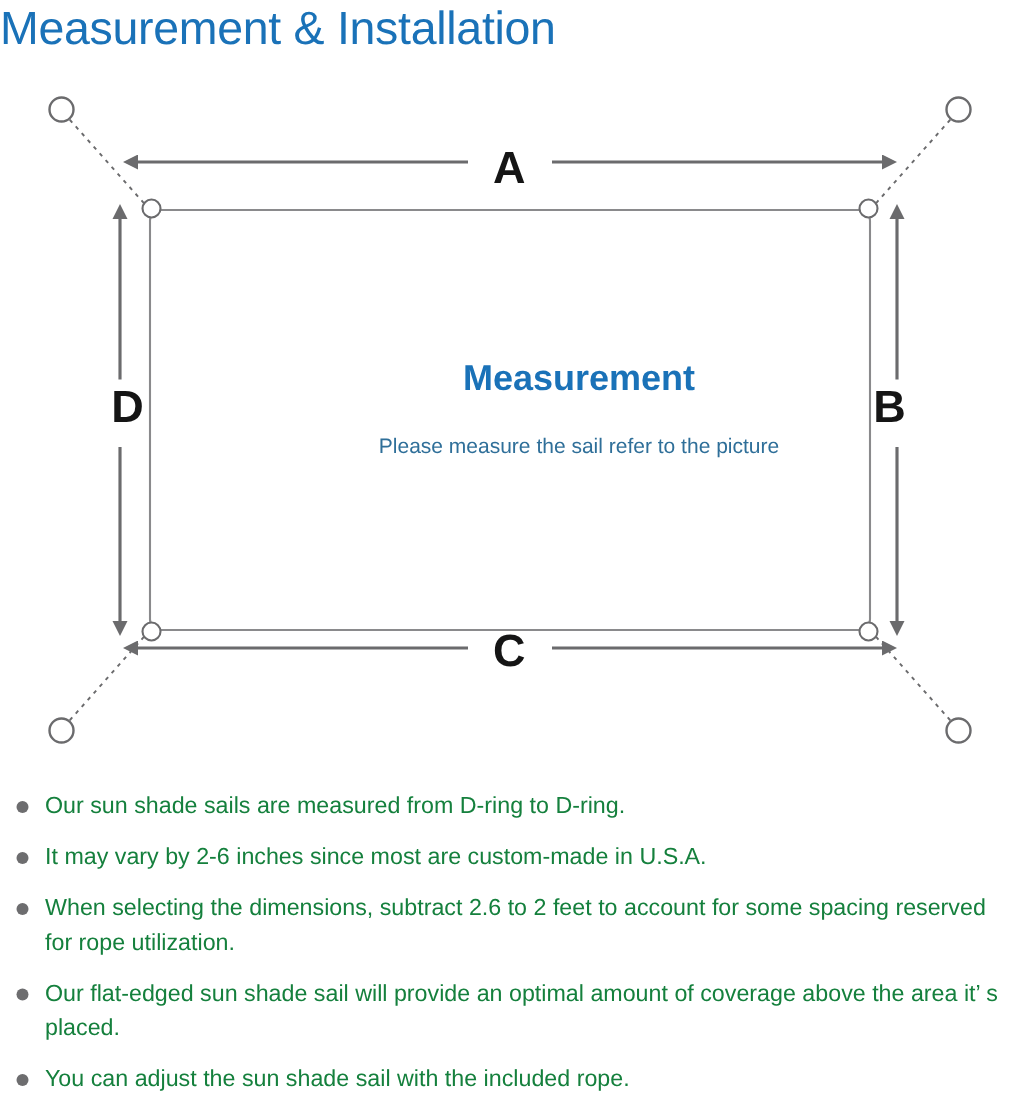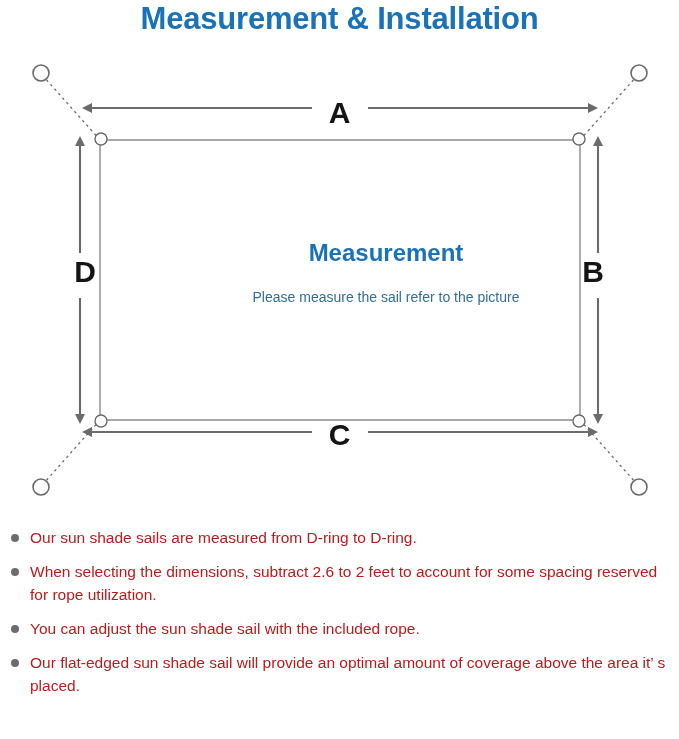--- a/index.html
+++ b/index.html
@@ -14,23 +14,22 @@
     font-family: "Liberation Sans", sans-serif;
     overflow: hidden;
   }
 
   
   #page-title {
     position: absolute;
     top: 0px;
     left: 0;
     width: 679px;
-    text-align: center;
     font-size: 31px;
-    font-weight: bold;
+    font-weight: normal;
     color: #1a72b8;
     letter-spacing: -0.2px;
     line-height: 38px;
   }
 
   
   #diagram {
     position: absolute;
     top: 48px;
     left: 0;
@@ -83,21 +82,21 @@
     top: 526px;
     left: 0;
     width: 679px;
   }
   .note-item {
     position: relative;
     padding-left: 30px;
     margin-bottom: 11px;
     font-size: 15.5px;
     line-height: 23px;
-    color: #b91c1c;
+    color: #15803d;
   }
   .note-bullet {
     position: absolute;
     left: 11px;
     top: 8px;
     width: 8px;
     height: 8px;
     border-radius: 50%;
     background: #6d6d6f;
   }
@@ -170,29 +169,33 @@
   <div class="dim-label" id="dim-label-d">D</div>
 </div>
 
 <div id="notes">
 
   <div class="note-item">
     <span class="note-bullet"></span>
     <span class="note-text">Our sun shade sails are measured from D-ring to D-ring.</span>
   </div>
 
+  <div class="note-item">
+    <span class="note-bullet"></span>
+    <span class="note-text">It may vary by 2-6 inches since most are custom-made in U.S.A.</span>
+  </div>
 
   <div class="note-item">
     <span class="note-bullet"></span>
     <span class="note-text">When selecting the dimensions, subtract 2.6 to 2 feet to account for some spacing reserved for rope utilization.</span>
   </div>
 
   <div class="note-item">
     <span class="note-bullet"></span>
+    <span class="note-text">Our flat-edged sun shade sail will provide an optimal amount of coverage above the area it’ s placed.</span>
+  </div>
+
+  <div class="note-item">
+    <span class="note-bullet"></span>
     <span class="note-text">You can adjust the sun shade sail with the included rope.</span>
   </div>
 
-  <div class="note-item">
-    <span class="note-bullet"></span>
-    <span class="note-text">Our flat-edged sun shade sail will provide an optimal amount of coverage above the area it’ s placed.</span>
-  </div>
-
 </div>
 
 </body></html>

